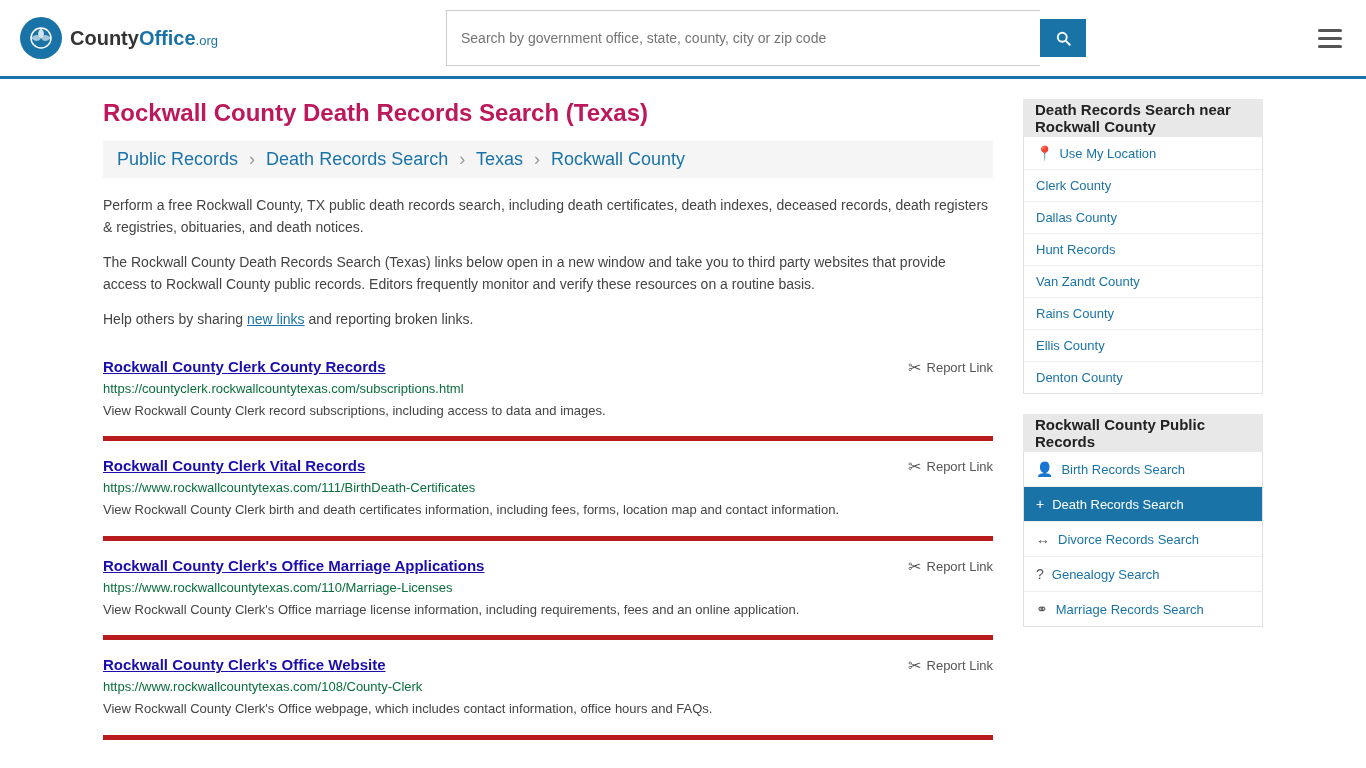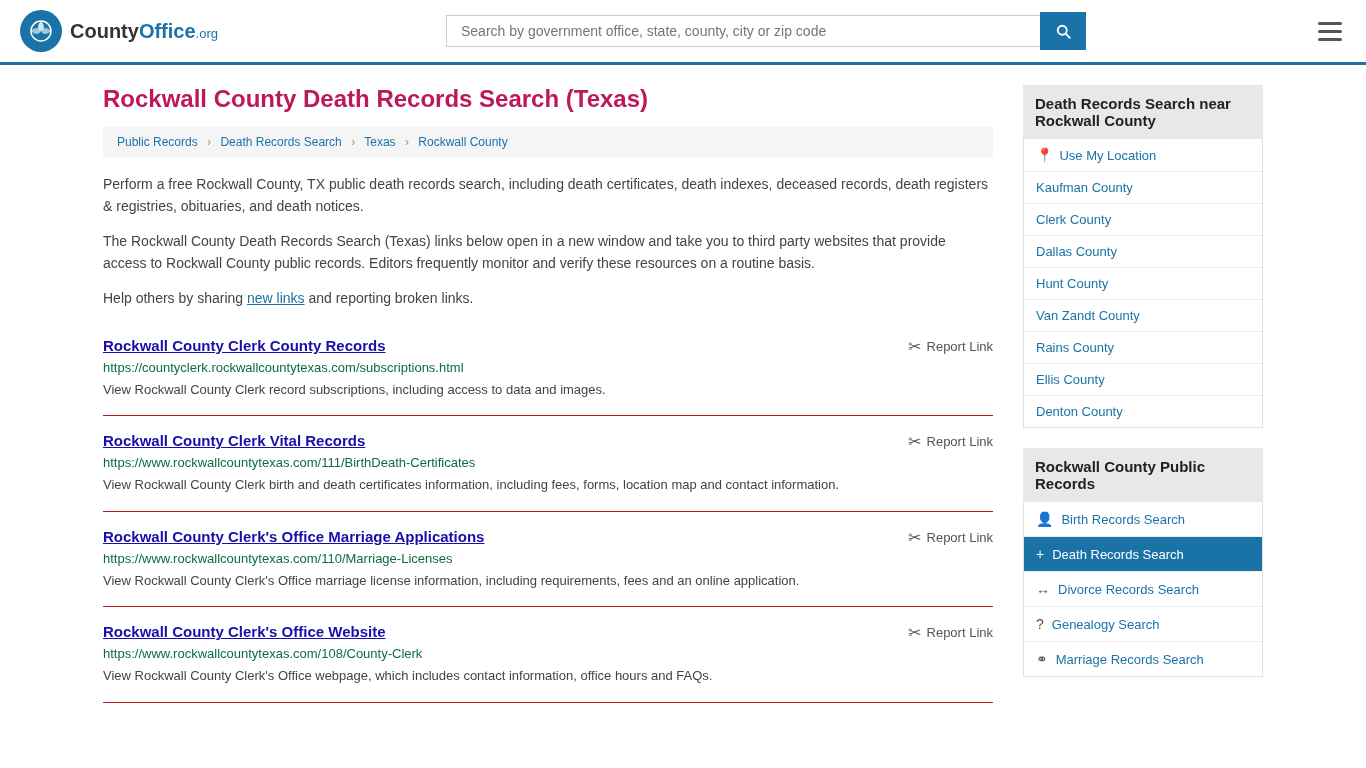--- a/index.html
+++ b/index.html
@@ -45,21 +45,21 @@
       max-width: 640px;
       margin: 0 30px;
     }
     .search-input {
       flex: 1;
       padding: 8px 14px;
       border: 1px solid #ccc;
       border-right: none;
       font-size: 14px;
       outline: none;
-      height: 32px;
+      height: 56px;
     }
     .search-btn {
       background: #1a73a7;
       border: none;
       padding: 0 14px;
       height: 38px;
       cursor: pointer;
       display: flex;
       align-items: center;
       justify-content: center;
@@ -98,42 +98,42 @@
     .page-title {
       font-size: 24px;
       font-weight: bold;
       color: #be185d;
       margin-bottom: 14px;
     }
     .breadcrumb {
       background: #f5f5f5;
       padding: 8px 14px;
       margin-bottom: 16px;
-      font-size: 12px;
+      font-size: 18px;
       color: #555;
     }
     .breadcrumb a {
       color: #1a73a7;
       text-decoration: none;
     }
     .breadcrumb-sep { margin: 0 6px; color: #999; }
 
     .description {
       font-size: 14px;
       line-height: 1.6;
       color: #444;
       margin-bottom: 12px;
     }
     .description a {
       color: #1a73a7;
     }
 
     
     .record-item {
-      border-bottom: 1px solid #b91c1c;
+      border-bottom: 5px solid #b91c1c;
       padding: 16px 0;
     }
     .record-header {
       display: flex;
       justify-content: space-between;
       align-items: flex-start;
       margin-bottom: 4px;
     }
     .record-title {
       font-size: 15px;
@@ -169,21 +169,21 @@
     
     .sidebar {
       width: 240px;
       flex-shrink: 0;
     }
     .sidebar-section {
       margin-bottom: 20px;
     }
     .sidebar-header {
       background: #e8e8e8;
-      padding: 10px 12px;
+      padding: 2px 12px;
       font-size: 15px;
       font-weight: bold;
       color: #222;
       margin-bottom: 0;
     }
     .sidebar-list {
       list-style: none;
       border: 1px solid #e0e0e0;
       border-top: none;
     }
@@ -352,30 +352,27 @@
     <div class="sidebar-section">
       <div class="sidebar-header">Death Records Search near Rockwall County</div>
       <ul class="sidebar-list">
         <li>
           <a href="#" class="use-location">
             <span class="location-icon">📍</span>
             <span>Use My Location</span>
           </a>
         </li>
         <li>
-          <a href="#">Kaufman County</a>
-        </li>
-        <li>
           <a href="#">Clerk County</a>
         </li>
         <li>
           <a href="#">Dallas County</a>
         </li>
         <li>
-          <a href="#">Hunt County</a>
+          <a href="#">Hunt Records</a>
         </li>
         <li>
           <a href="#">Van Zandt County</a>
         </li>
         <li>
           <a href="#">Rains County</a>
         </li>
         <li>
           <a href="#">Ellis County</a>
         </li>

